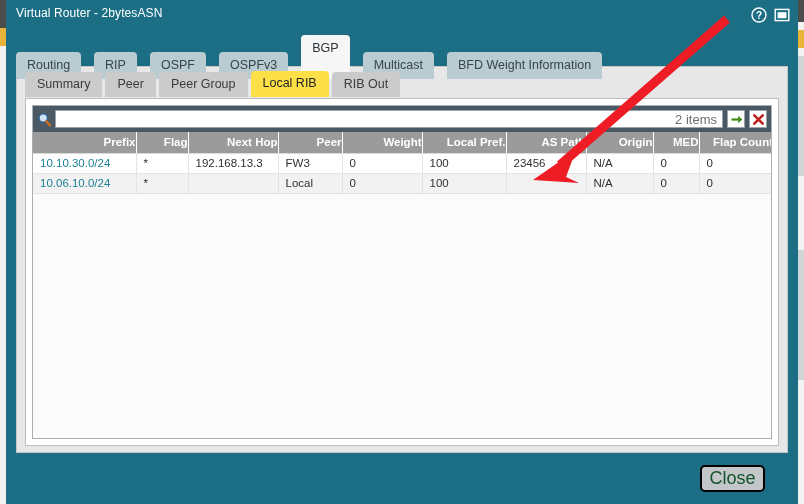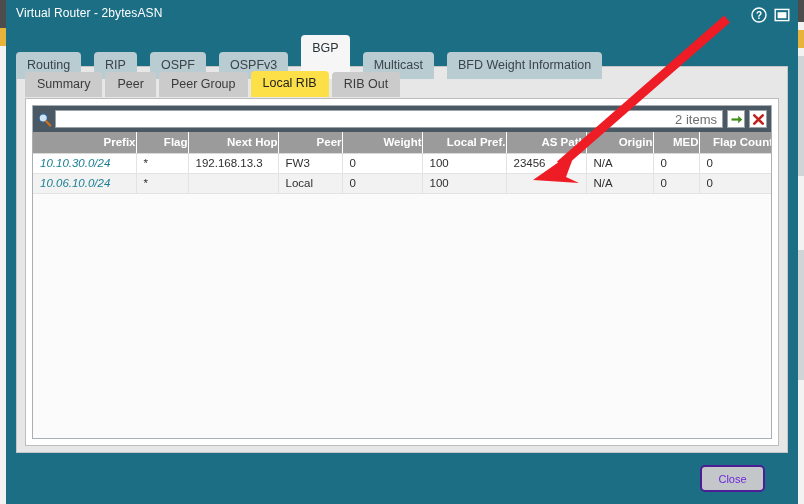--- a/index.html
+++ b/index.html
@@ -250,39 +250,38 @@
     white-space: nowrap;
     overflow: hidden;
   }
   table.rib td:last-child { border-right: none; }
   tr.row-alt td { background: #f2f2f2; }
   tr.row-norm td { background: #ffffff; }
   td.link a, td.link span.lnk {
     color: #1b7f94;
     text-decoration: none;
     cursor: pointer;
-    font-style: italic;
   }
   .star { color: #555; letter-spacing: 0; }
 
   
   .footer {
     position: absolute;
     left: 0; right: 0; bottom: 0;
     height: 50px;
   }
   .close-btn {
     position: absolute;
     right: 33px; top: 11px;
     width: 65px; height: 27px;
     background: #c3c7c9;
-    border: 2px solid #4c1d95;
+    border: 2px solid #000000;
     border-radius: 5px;
-    color: #6d28d9;
-    font-size: 11px;
+    color: #14532d;
+    font-size: 18px;
     font-family: "Liberation Sans", sans-serif;
     cursor: pointer;
     display: flex;
     align-items: center;
     justify-content: center;
     box-sizing: border-box;
   }
 
   
   .annot {

